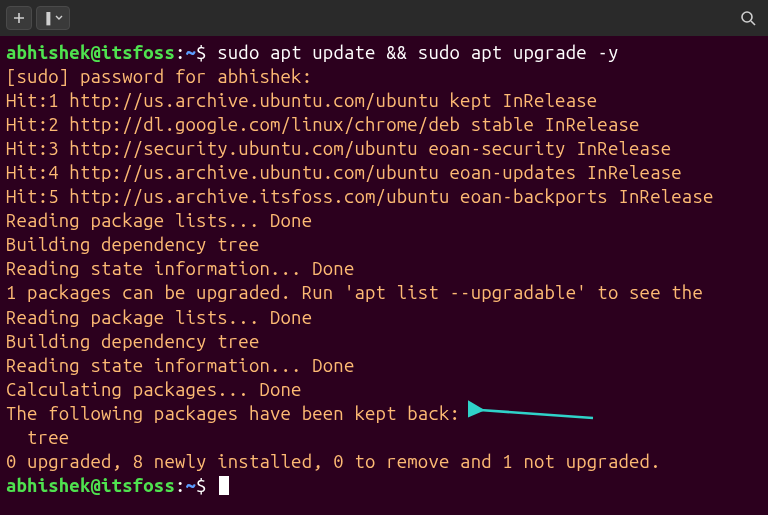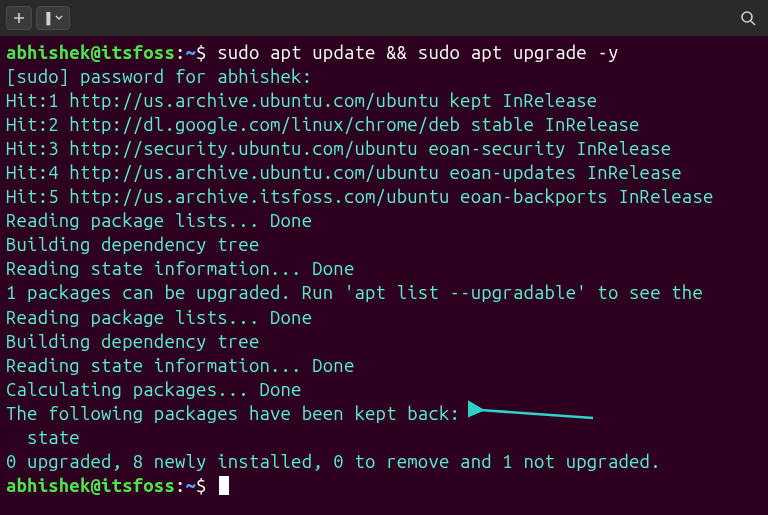--- a/index.html
+++ b/index.html
@@ -75,21 +75,21 @@
       padding: 4px 6px 6px 6px;
       color: #ffffff;
       white-space: pre;
       font-size: 18.5px;
       letter-spacing: 0.2px;
     }
     .prompt-user { color: #4fe24f; font-weight: bold; }
     .prompt-path { color: #5c9dff; font-weight: bold; }
     .prompt-sep { color: #ffffff; }
     .cmd { color: #ffffff; }
-    .out { color: #5eead4; }
+    .out { color: #fdba74; }
     .cursor-block {
       display: inline-block;
       width: 10px;
       height: 19px;
       background: #ffffff;
       vertical-align: text-bottom;
       margin-left: 2px;
     }
     .arrow {
       position: absolute;
@@ -132,21 +132,21 @@
 <span class="out">Hit:5 http://us.archive.itsfoss.com/ubuntu eoan-backports InRelease</span>
 <span class="out">Reading package lists... Done</span>
 <span class="out">Building dependency tree</span>
 <span class="out">Reading state information... Done</span>
 <span class="out">1 packages can be upgraded. Run 'apt list --upgradable' to see the</span>
 <span class="out">Reading package lists... Done</span>
 <span class="out">Building dependency tree</span>
 <span class="out">Reading state information... Done</span>
 <span class="out">Calculating packages... Done</span>
 <span class="out">The following packages have been kept back:</span>
-<span class="out">  state</span>
+<span class="out">  tree</span>
 <span class="out">0 upgraded, 8 newly installed, 0 to remove and 1 not upgraded.</span>
 <span><span class="prompt-user">abhishek@itsfoss</span><span class="prompt-sep">:</span><span class="prompt-path">~</span><span class="prompt-sep">$</span> <span class="cursor-block"></span></span></div>
 
 <svg class="arrow" style="left:468px; top:400px;" width="130" height="30" viewBox="0 0 130 30">
   <defs>
     <marker id="ah" markerWidth="10" markerHeight="10" refX="2" refY="5" orient="auto">
       <path d="M0,5 L10,0 L10,10 Z" fill="#2fd2c9"></path>
     </marker>
   </defs>
   <line x1="125" y1="18" x2="12" y2="10" stroke="#2fd2c9" stroke-width="2.5" marker-end="url(#ah)"></line>

